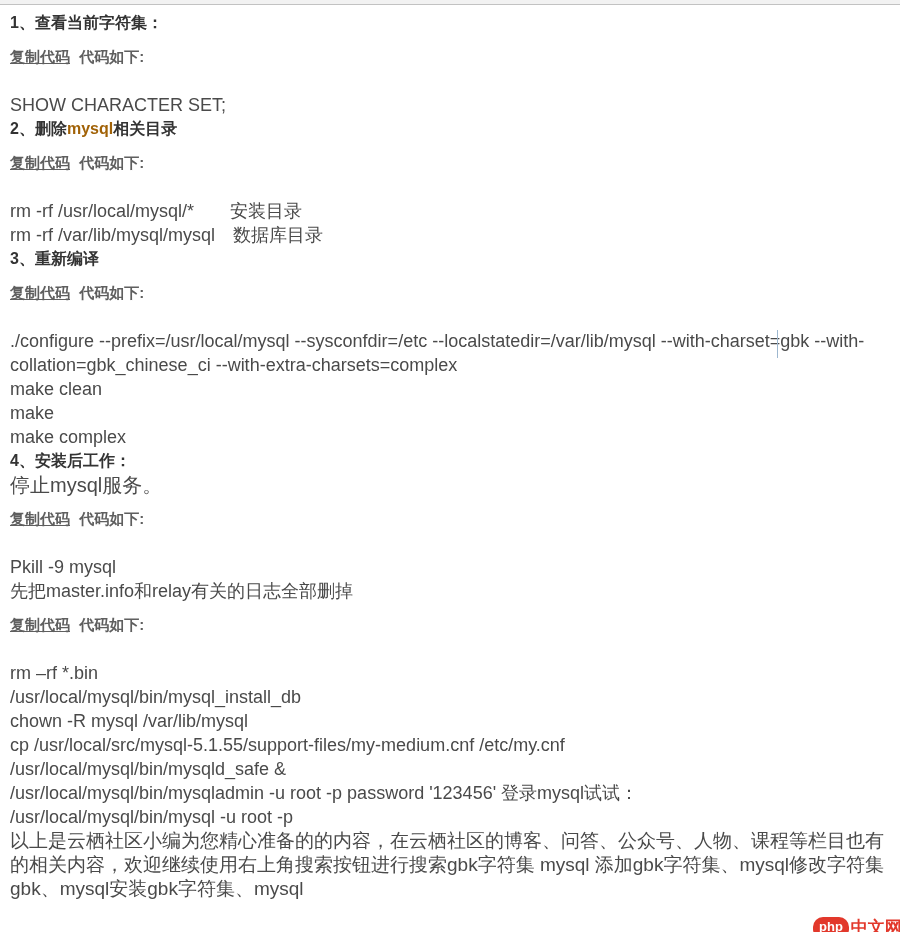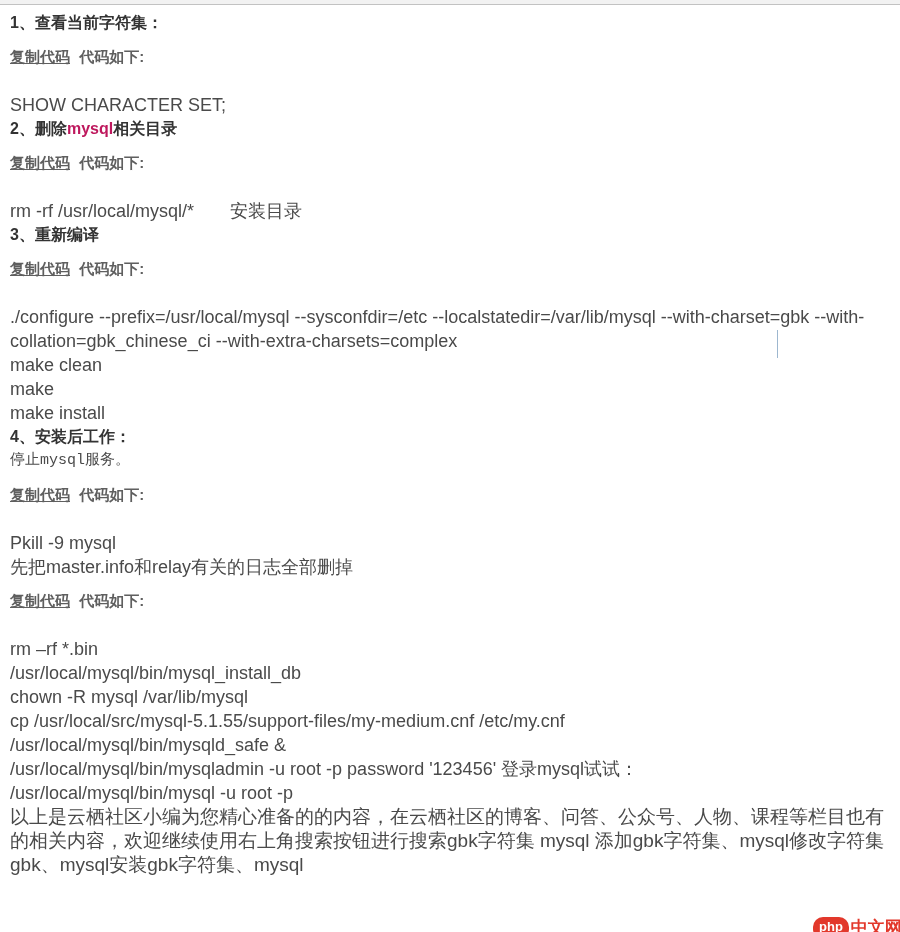--- a/index.html
+++ b/index.html
@@ -11,24 +11,24 @@
     color: #4a4a4a;
   }
   .topbar { height: 5px; background: #f2f2f2; border-bottom: 1px solid #c2c2c2; }
   .content { padding: 6px 14px 0 10px; }
   .sec-heading {
     margin: 0; font-size: 16px; line-height: 24px;
     font-weight: bold; color: #333333;
   }
   .copyline { margin: 10px 0 0 0; font-size: 15px; line-height: 24px; color: #5f5f5f; font-weight: bold; }
   .copylink { color: #5f5f5f; text-decoration: underline; cursor: pointer; margin-right: 5px; }
-  .desc { margin: 0; font-size: 15px; line-height: 24px; color: #4a4a4a; font-family: Liberation Mono, monospace; }
+  .desc { margin: 0; font-size: 20px; line-height: 24px; color: #4a4a4a; }
   .code { margin: 0; font-size: 18px; line-height: 24px; color: #4a4a4a; }
   .code .line { min-height: 24px; white-space: pre-wrap; }
-  .bluelink { color: #be185d; text-decoration: none; cursor: pointer; }
+  .bluelink { color: #a16207; text-decoration: none; cursor: pointer; }
   .footer { margin: 0; font-size: 19px; line-height: 24px; color: #4a4a4a; }
   .caret { position: absolute; left: 777px; top: 330px; width: 1px; height: 28px; background: #9db7cf; }
   .watermark { position: absolute; left: 813px; top: 916px; display: flex; align-items: center; gap: 2px; white-space: nowrap; }
   .wm-badge {
     background: #e2382b; color: #ffffff; font-weight: bold; font-size: 13px;
     line-height: 16px; border-radius: 10px; padding: 2px 6px 4px 6px;
   }
   .wm-text { color: #e2382b; font-weight: bold; font-size: 17px; }
 </style>
 </head>
@@ -53,35 +53,36 @@
   <h2 class="sec-heading"><span>2、删除</span><a class="bluelink">mysql</a><span>相关目录</span></h2>
 
   <p class="copyline">
     <a class="copylink">复制代码</a>
     <span>代码如下:</span>
   </p>
 
   <div class="code">
     <div class="line"></div>
     <div class="line">rm -rf /usr/local/mysql/*　　安装目录</div>
+    <div class="line">rm -rf /var/lib/mysql/mysql　数据库目录</div>
   </div>
 
   <h2 class="sec-heading">3、重新编译</h2>
 
   <p class="copyline">
     <a class="copylink">复制代码</a>
     <span>代码如下:</span>
   </p>
 
   <div class="code">
     <div class="line"></div>
     <div class="line">./configure --prefix=/usr/local/mysql --sysconfdir=/etc --localstatedir=/var/lib/mysql --with-charset=gbk --with-collation=gbk_chinese_ci --with-extra-charsets=complex</div>
     <div class="line">make clean</div>
     <div class="line">make</div>
-    <div class="line">make install</div>
+    <div class="line">make complex</div>
   </div>
 
   <h2 class="sec-heading">4、安装后工作：</h2>
   <p class="desc">停止mysql服务。</p>
 
   <p class="copyline">
     <a class="copylink">复制代码</a>
     <span>代码如下:</span>
   </p>
 

